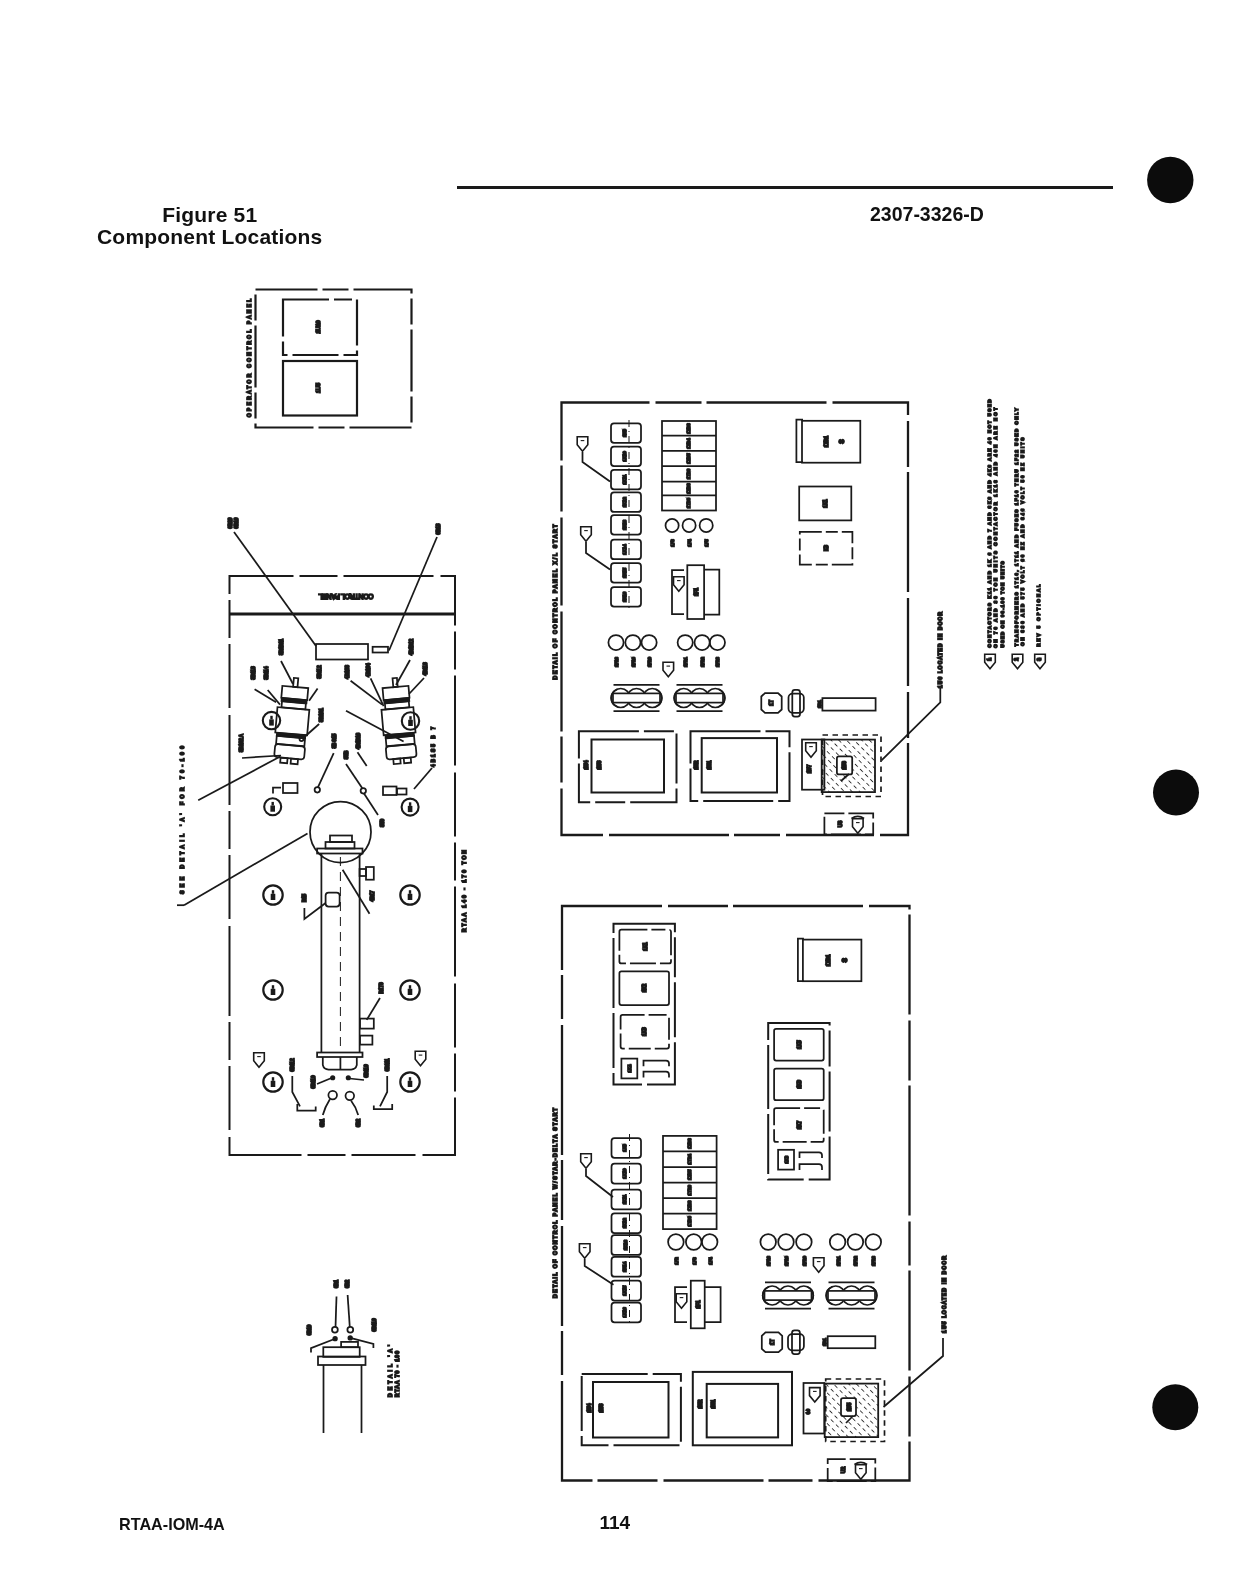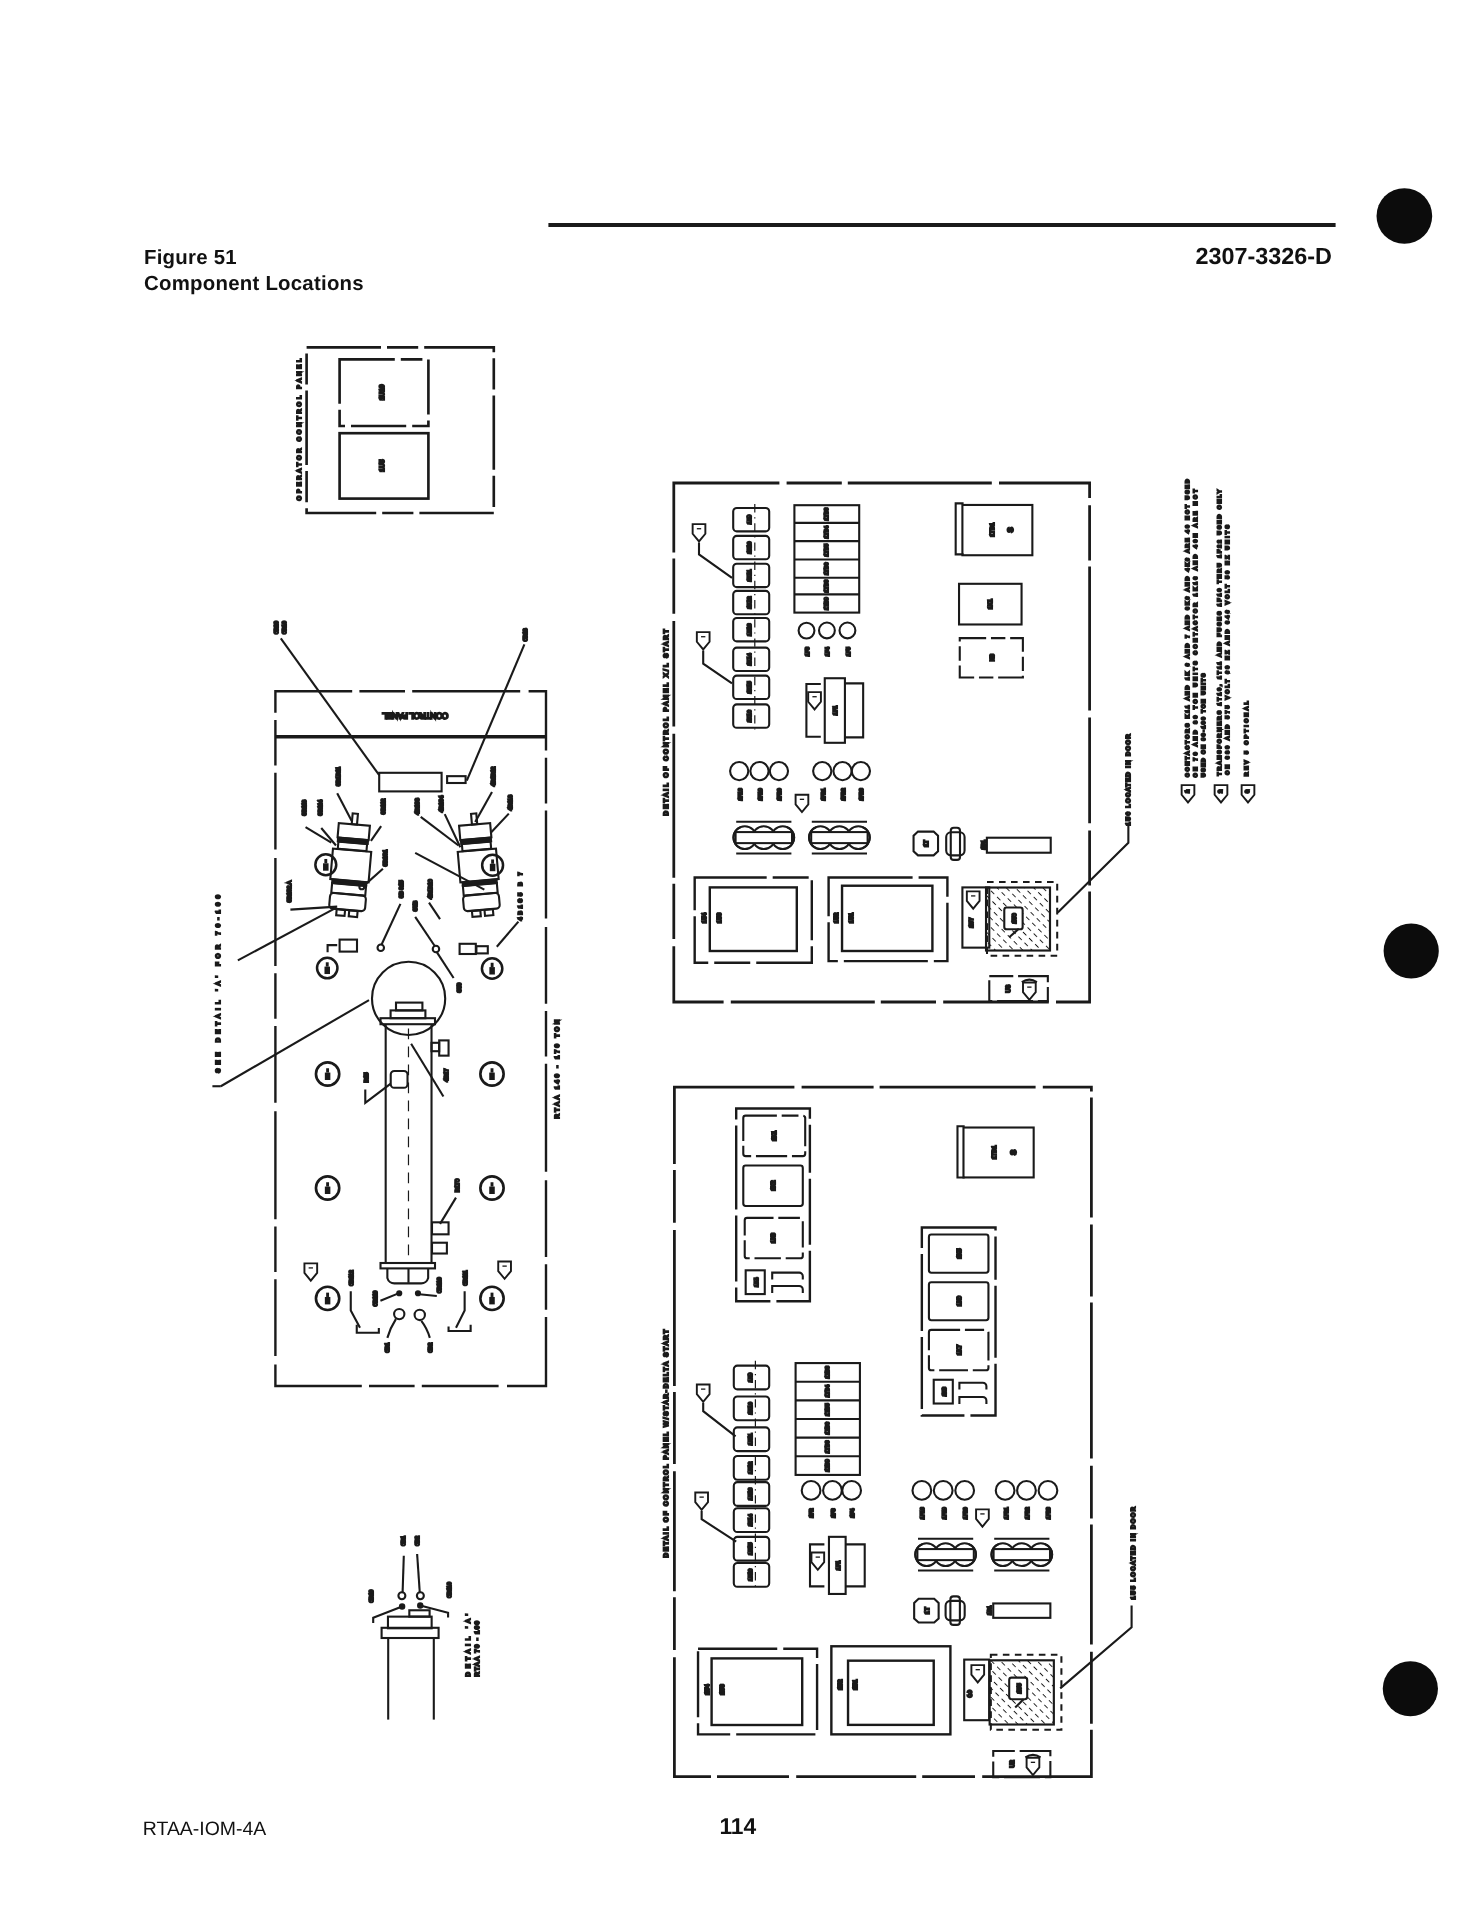--- a/index.html
+++ b/index.html
@@ -4,25 +4,25 @@
 <style>
   html,body{margin:0;padding:0;background:#ffffff;}
   body{width:1237px;height:1588px;position:relative;font-family:"Liberation Sans",sans-serif;color:#111;}
   .abs{position:absolute;}
   .b{font-weight:bold;}
   svg text{font-family:"Liberation Sans",sans-serif;fill:#1a1a1a;}
 </style>
 </head>
 <body>
 
-<div class="abs b" style="left:120px;top:204px;font-size:17px;line-height:22.3px;letter-spacing:.2px;">Figure 51<br>Component Locations</div>
-
-<div class="abs b" style="left:870px;top:203px;width:240px;font-size:19.5px;text-align:right;">2307-3326-D</div>
-
-<div class="abs" style="left:119px;top:1514.5px;font-size:16.2px;letter-spacing:0;">RTAA-IOM-4A</div>
+<div class="abs b" style="left:97px;top:204px;font-size:21px;line-height:22.3px;letter-spacing:.2px;text-align:center;">Figure 51<br>Component Locations</div>
+
+<div class="abs b" style="left:870px;top:203px;width:240px;font-size:19.5px;text-align:left;">2307-3326-D</div>
+
+<div class="abs" style="left:119px;top:1514.5px;font-size:16.2px;letter-spacing:0;font-weight:bold;">RTAA-IOM-4A</div>
 
 <div class="abs b" style="left:599.5px;top:1512px;font-size:19px;">114</div>
 <svg class="abs" style="left:0;top:0;" width="1237" height="1588" viewBox="0 0 1237 1588">
 <defs>
 <pattern id="hatch" width="7.2" height="5.4" patternUnits="userSpaceOnUse" patternTransform="rotate(45)">
   <line x1="0" y1="0" x2="7.2" y2="0" stroke="#1a1a1a" stroke-width="1.6" stroke-dasharray="3.9 3.3"></line>
 </pattern>
 <g id="sh">
   <path d="M-5.3,-7.2 h10.6 v8 l-5.3,6.4 l-5.3,-6.4 z" fill="#fff" stroke="#1a1a1a" stroke-width="1.6"></path>
   <line x1="-1.8" y1="-3.4" x2="1.8" y2="-3.4" stroke="#1a1a1a" stroke-width="1.1"></line>

